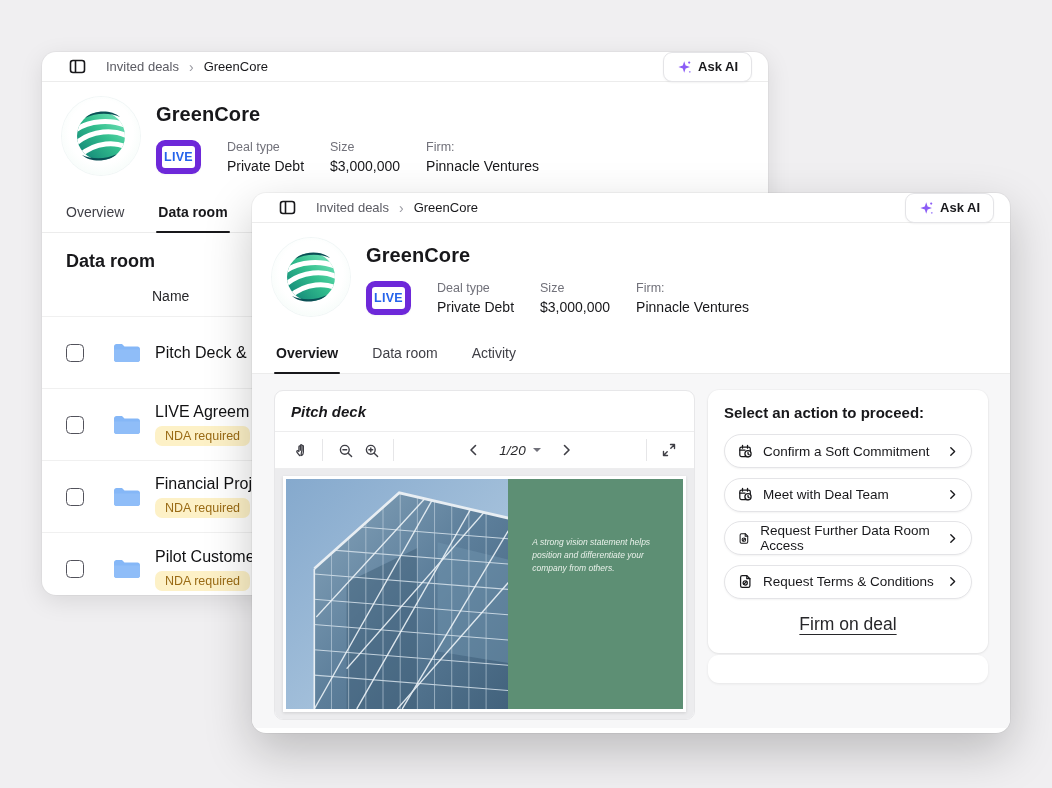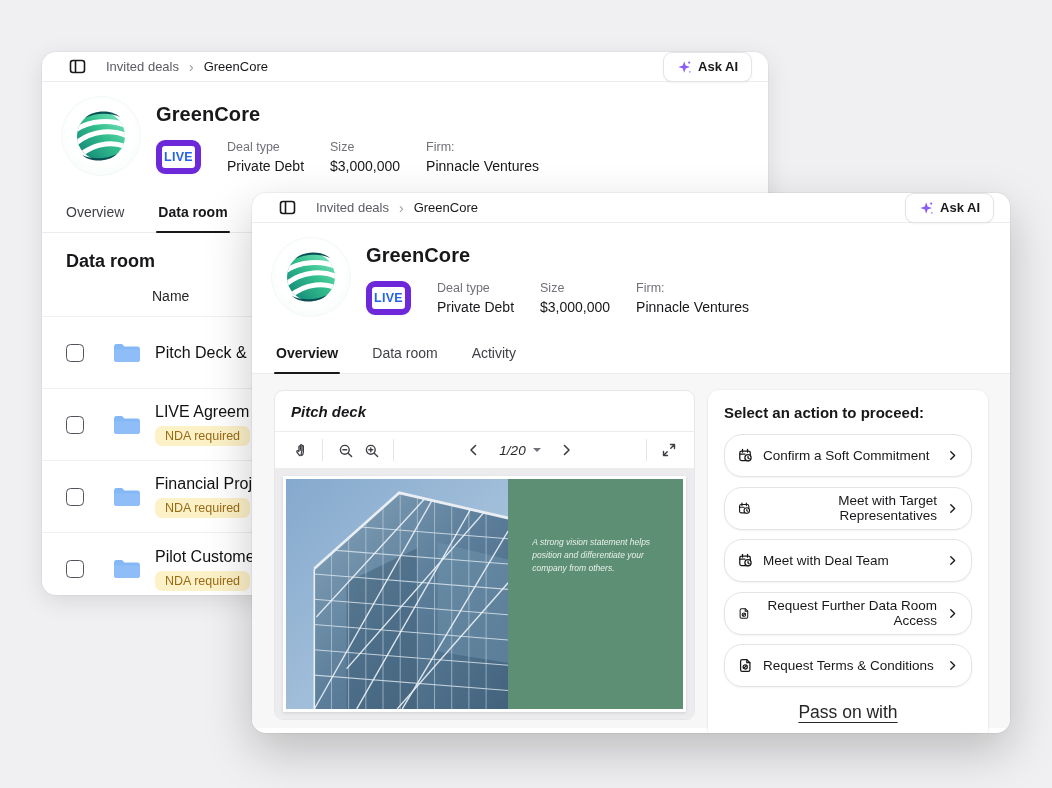--- a/index.html
+++ b/index.html
@@ -107,24 +107,24 @@
   .slide-p { margin-top:13px; font-size:8.5px; line-height:1.5; color:#e9f1ea; max-width:148px; }
   
   .right-col { flex:1; display:flex; flex-direction:column; gap:2px; }
   .actions-card {
     background:#fff; border-radius:11px; padding:14px 16px 18px;
     box-shadow:0 1px 3px rgba(0,0,0,.07), 0 0 0 1px rgba(0,0,0,.02);
   }
   .actions-hdr { font-size:15px; font-weight:700; margin-bottom:13px; }
   .action-btn {
     width:100%; display:flex; align-items:center; gap:10px;
-    height:43px; border:1px solid #e4e4e7; border-radius:18px; background:#fff;
+    height:34px; border:1px solid #e4e4e7; border-radius:18px; background:#fff;
     padding:0 13px; font-size:13.5px; color:#18181b; cursor:pointer;
     box-shadow:0 1px 2px rgba(0,0,0,.05); margin-bottom:9.5px;
-    font-family:"Liberation Sans", sans-serif; text-align:right;
+    font-family:"Liberation Sans", sans-serif; text-align:left;
   }
   .action-btn .chev { margin-left:auto; display:flex; }
   .pass-link { display:block; text-align:center; margin-top:15px; font-size:17.5px; color:#27272a; text-decoration:underline; text-underline-offset:4px; cursor:pointer; font-weight:500; }
   .desc-card { background:#fff; border-radius:11px; padding:14px 16px; box-shadow:0 1px 3px rgba(0,0,0,.07); }
 </style>
 </head>
 <body>
 
 <svg width="0" height="0" style="position:absolute">
   <defs>
@@ -474,31 +474,20 @@
           <span class="chev">
               <svg width="11" height="13" viewBox="0 0 13 14">
                 <use href="#ic-chev-right"></use>
               </svg>
             </span>
         </button>
         <button class="action-btn">
           <svg width="15" height="15" viewBox="0 0 15 15">
               <use href="#ic-cal-clock"></use>
             </svg>
-          <span>Meet with Target Representatives</span>
-          <span class="chev">
-              <svg width="11" height="13" viewBox="0 0 13 14">
-                <use href="#ic-chev-right"></use>
-              </svg>
-            </span>
-        </button>
-        <button class="action-btn">
-          <svg width="15" height="15" viewBox="0 0 15 15">
-              <use href="#ic-cal-clock"></use>
-            </svg>
           <span>Meet with Deal Team</span>
           <span class="chev">
               <svg width="11" height="13" viewBox="0 0 13 14">
                 <use href="#ic-chev-right"></use>
               </svg>
             </span>
         </button>
         <button class="action-btn">
           <svg width="15" height="15" viewBox="0 0 15 15">
               <use href="#ic-file-pen"></use>
@@ -515,21 +504,21 @@
               <use href="#ic-file-pen"></use>
             </svg>
           <span>Request Terms &amp; Conditions</span>
           <span class="chev">
               <svg width="11" height="13" viewBox="0 0 13 14">
                 <use href="#ic-chev-right"></use>
               </svg>
             </span>
         </button>
 
-        <a class="pass-link">Pass on with</a>
+        <a class="pass-link">Firm on deal</a>
       </div>
 
       <div class="desc-card">
         
         
       </div>
     </div>
 
   </div>
 </section>

